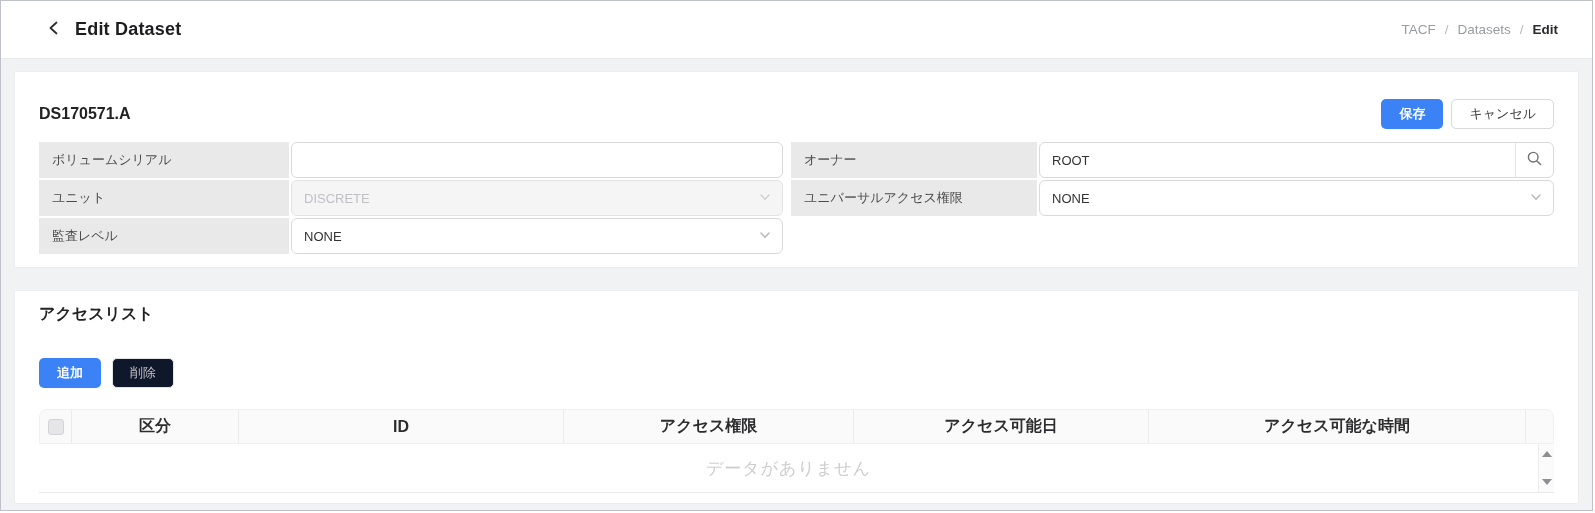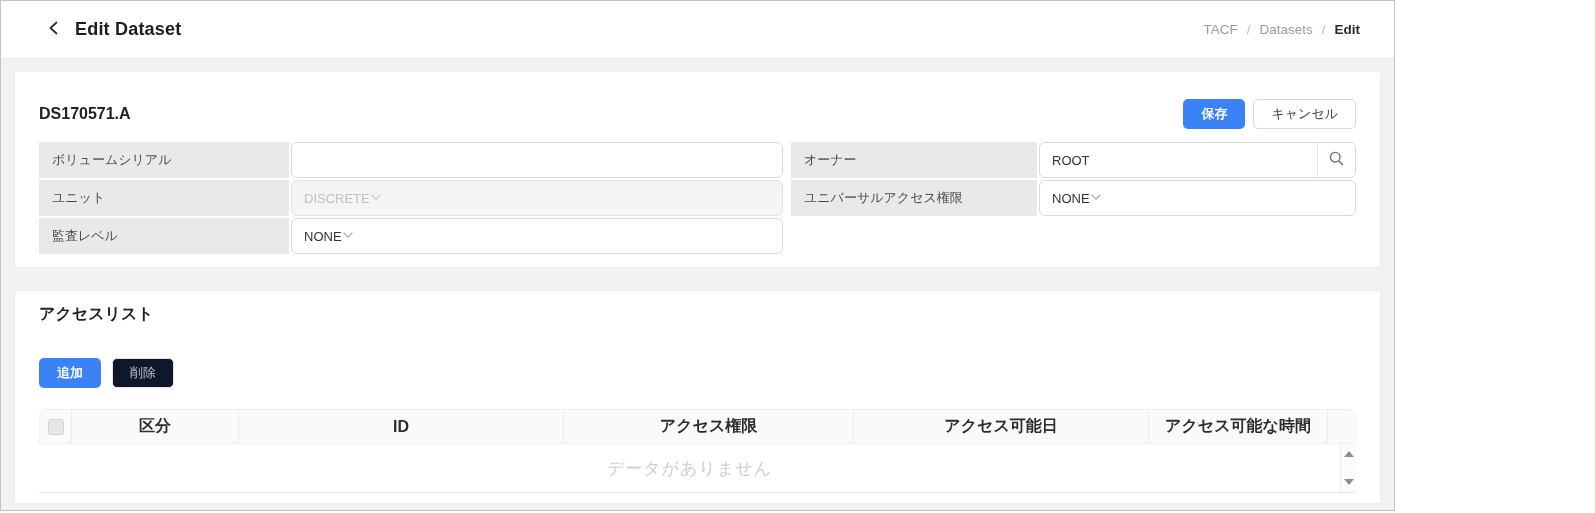--- a/index.html
+++ b/index.html
@@ -3,21 +3,21 @@
 <meta charset="utf-8">
 <style>
   * { margin:0; padding:0; box-sizing:border-box; }
   html,body { background:#fff; }
   body {
     font-family:"Liberation Sans","DejaVu Sans",sans-serif;
     color:#333;
     width:1595px; height:513px;
   }
   .screen{
-    width:1395px; height:511px;
+    width:1593px; height:511px;
     border:1px solid #bfc3c9;
     background:#f1f2f4;
     overflow:hidden;
   }
   
   .topbar{
     height:58px; background:#fff;
     border-bottom:1px solid #e9e9e9;
     display:flex; align-items:center;
     padding:0 34px 0 40px;
@@ -78,21 +78,21 @@
   .input-group input{
     flex:1; border:none; outline:none; padding:0 12px; font-size:13px;
     color:#333; font-family:inherit; background:transparent;
   }
   .addon{
     width:38px; border-left:1px solid #e4e4e6;
     display:flex; align-items:center; justify-content:center; cursor:pointer;
   }
   .select{
     width:100%; height:36px; border:1px solid #d9d9d9; border-radius:6px;
-    background:#fff; display:flex; align-items:center; 
+    background:#fff; display:flex; align-items:center; justify-content:space-between;
     padding:0 11px 0 12px; font-size:13px; color:#333; cursor:pointer;
   }
   .select.disabled{ background:#f5f5f6; color:#c1c1c5; border-color:#e2e2e5; cursor:default; }
   .dual{ display:flex; gap:13px; width:100%; }
   .dual .select{ flex:1; }
   
   .card2{ padding-top:13px; padding-bottom:10px; }
   .section-title{ font-size:16px; font-weight:bold; color:#222; }
   .action-row{ margin-top:33px; display:flex; gap:11px; }
   

